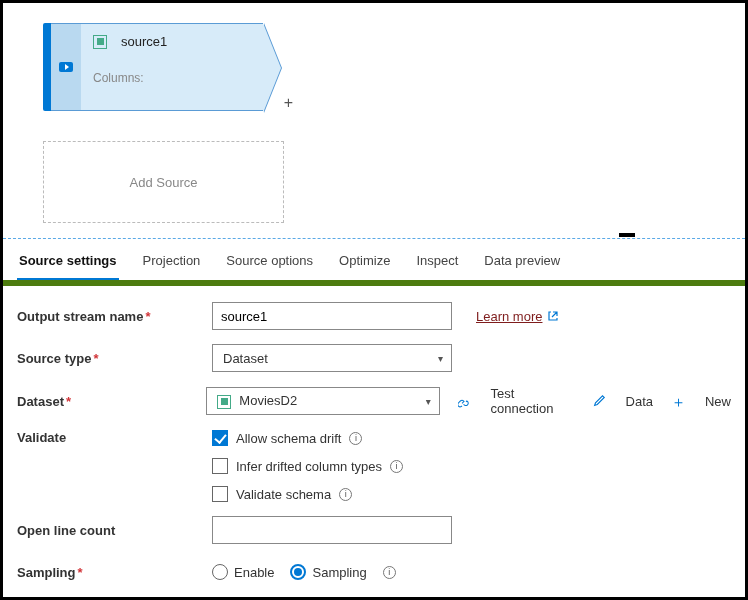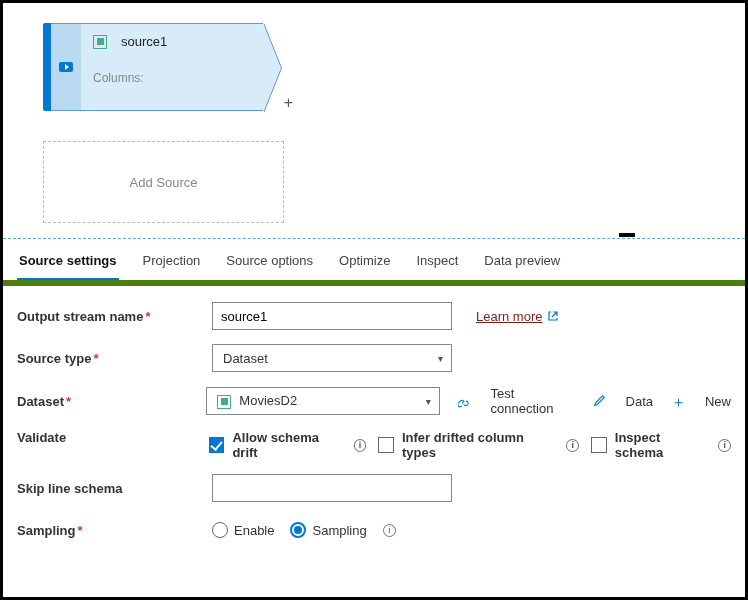--- a/index.html
+++ b/index.html
@@ -38,21 +38,21 @@
 .link svg { width:12px; height:12px; }
 
 .ds-icon { width:14px; height:14px; border:1px solid #4a8; display:inline-flex; align-items:center; justify-content:center; margin-right:8px; vertical-align:middle; }
 .ds-icon::after { content:''; width:7px; height:7px; background:#4a8; }
 
 .actions { display:flex; gap:18px; margin-left:18px; align-items:center; font-size:13px; }
 .action-link { display:inline-flex; align-items:center; gap:20px; cursor:pointer; }
 .action-link svg, .action-link .glyph { width:14px; height:14px; color:#0078d4; }
 .glyph { font-size:15px; font-weight:300; color:#0078d4; line-height:1; }
 
-.opts { display:flex; flex-direction:row; gap:12px;font-weight:bold; }
+.opts { display:flex; flex-direction:column; gap:12px; }
 .chk { display:inline-flex; align-items:center; gap:8px; cursor:pointer; }
 .chkbox { width:16px; height:16px; border:1px solid #666; display:inline-flex; align-items:center; justify-content:center; }
 .chkbox.checked { background:#0078d4; border-color:#0078d4; }
 .chkbox.checked::after { content:''; width:5px; height:9px; border:solid #fff; border-width:0 2px 2px 0; transform:rotate(40deg); margin-top:-2px; }
 .info { width:13px; height:13px; border:1px solid #777; border-radius:50%; display:inline-flex; align-items:center; justify-content:center; font-size:9px; color:#555; line-height:1; font-style:normal; cursor:help; }
 
 .radios { display:flex; gap:16px; align-items:center; }
 .radio { display:inline-flex; align-items:center; gap:6px; cursor:pointer; }
 .rdot { width:16px; height:16px; border:1px solid #666; border-radius:50%; display:inline-flex; align-items:center; justify-content:center; }
 .rdot.checked { border-color:#0078d4; border-width:2px; }
@@ -152,28 +152,28 @@
         <span>Allow schema drift</span>
         <i class="info">i</i>
       </label>
       <label class="chk">
         <span class="chkbox"></span>
         <span>Infer drifted column types</span>
         <i class="info">i</i>
       </label>
       <label class="chk">
         <span class="chkbox"></span>
-        <span>Inspect schema</span>
+        <span>Validate schema</span>
         <i class="info">i</i>
       </label>
     </div>
   </div>
 
   <div class="row">
-    <div class="label">Skip line schema</div>
+    <div class="label">Open line count</div>
     <input class="input" value="" style="">
   </div>
 
   <div class="row">
     <div class="label"><span>Sampling</span><span class="req">*</span></div>
     <div class="radios">
       <label class="radio">
         <span class="rdot"></span>
         <span>Enable</span>
       </label>

